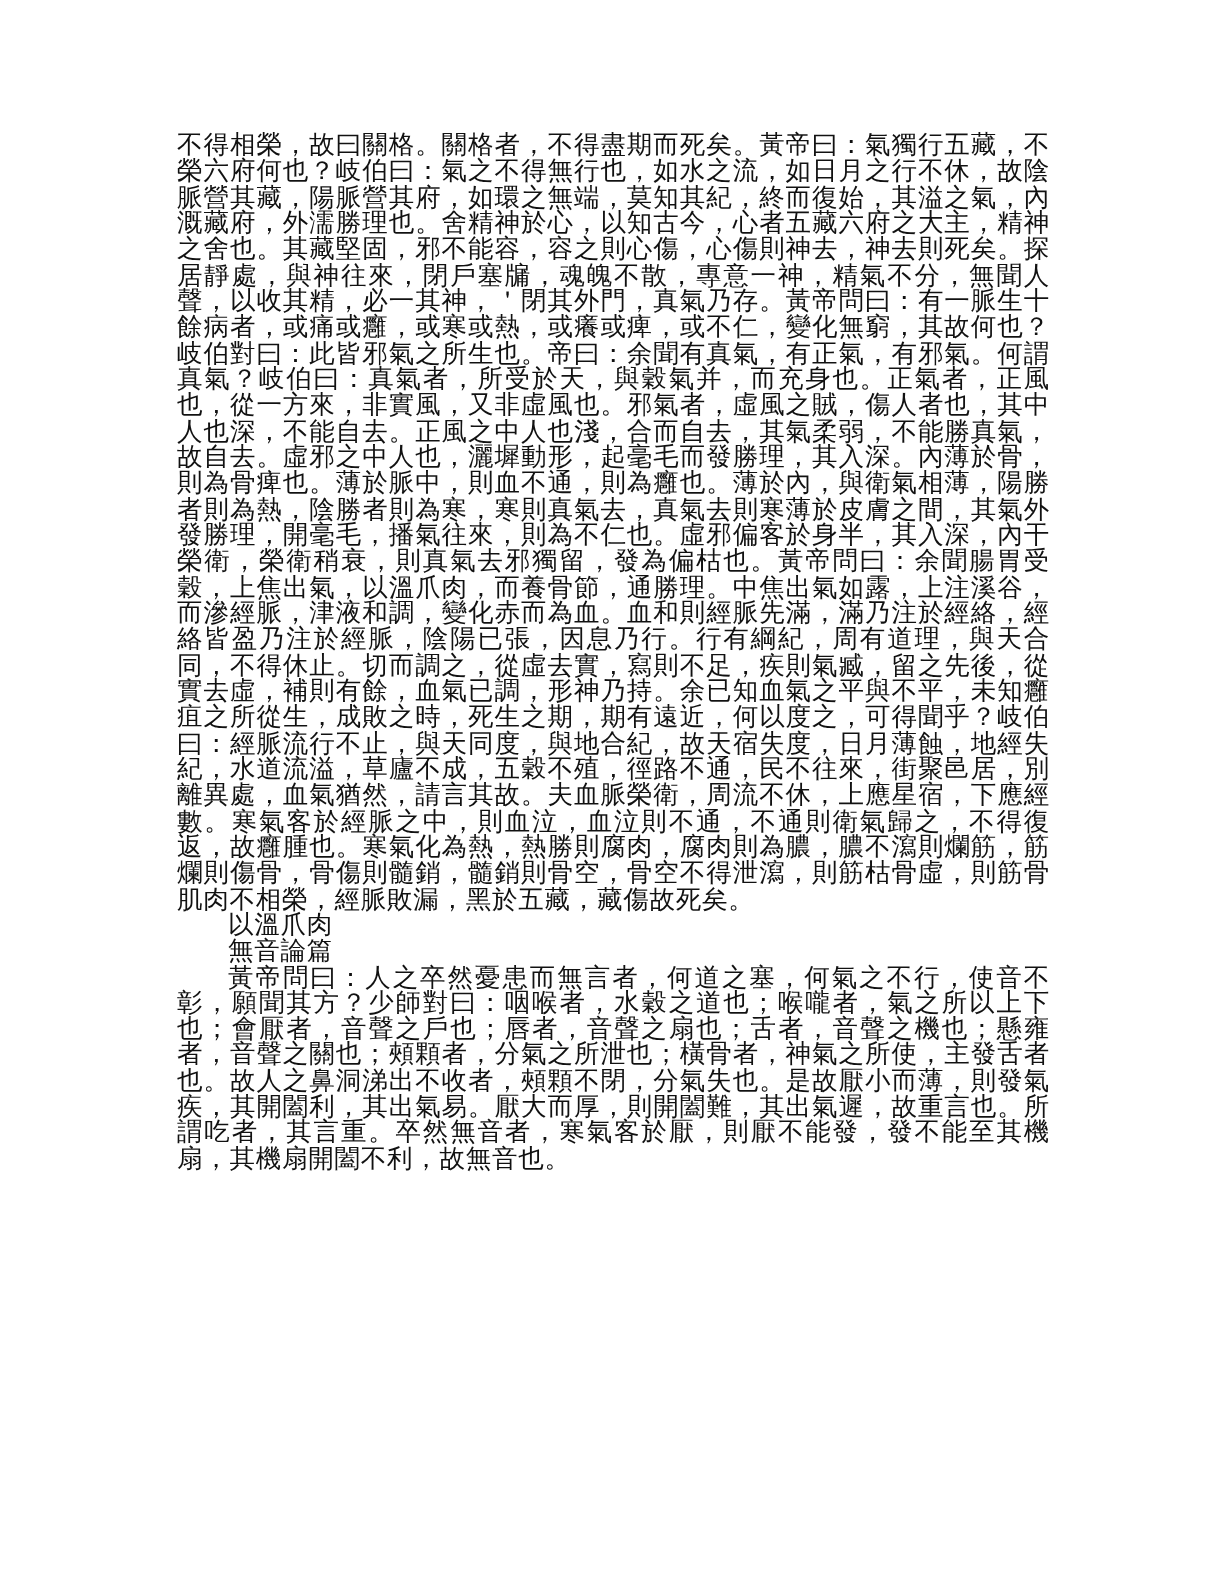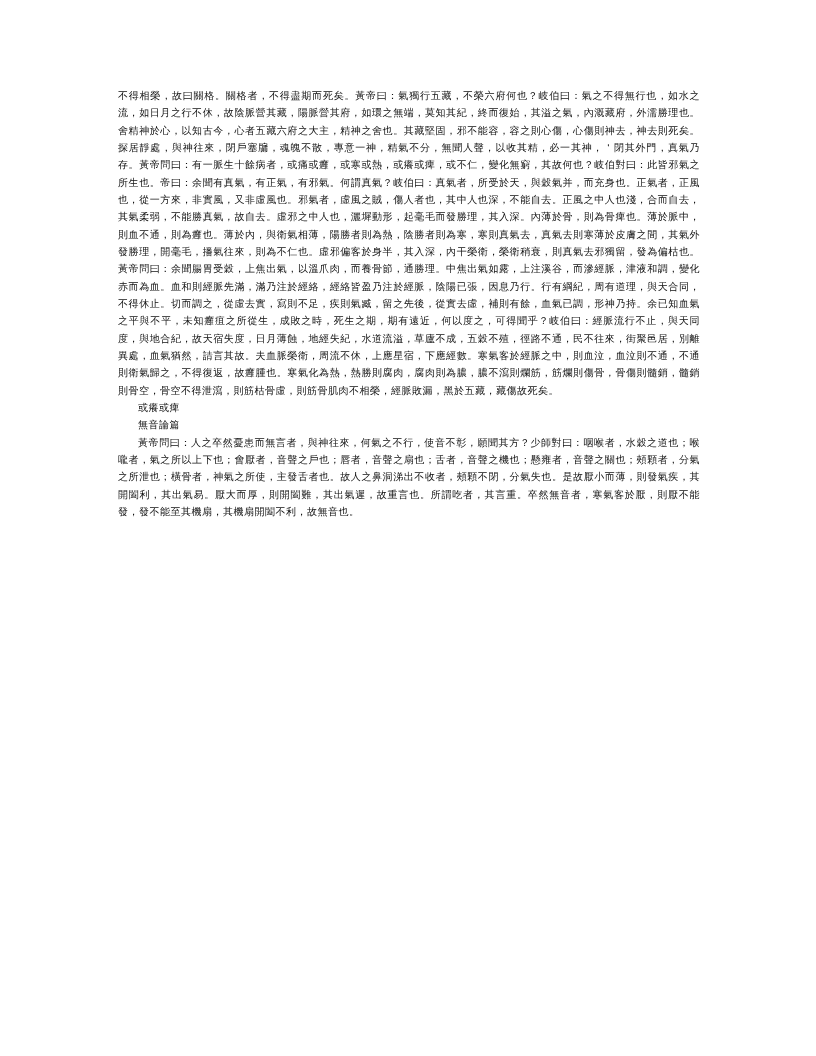--- a/index.html
+++ b/index.html
@@ -14,26 +14,25 @@
     background: #ffffff;
     overflow: hidden;
     font-family: "Liberation Serif", "DejaVu Serif", serif;
   }
   .text-block {
     position: absolute;
     left: 118px;
     top: 88px;
     width: 582px;
     color: #111111;
-    font-size: 10px;
+    font-size: 17px;
     line-height: 17.33px;
     text-align: justify;
     text-justify: inter-ideograph;
     letter-spacing: 0.5px;
-    font-family: Liberation Mono, monospace;
   }
   .text-block p {
     margin: 0;
     padding: 0;
   }
   .para-indent {
     text-indent: 2em;
   }
   .section-heading {
     text-indent: 2em;
@@ -41,17 +40,17 @@
   .colophon {
     text-indent: 2em;
   }
 </style>
 </head>
 <body>
 
 <div class="page">
   <div class="text-block">
     <p>不得相榮，故曰關格。關格者，不得盡期而死矣。黃帝曰：氣獨行五藏，不榮六府何也？岐伯曰：氣之不得無行也，如水之流，如日月之行不休，故陰脈營其藏，陽脈營其府，如環之無端，莫知其紀，終而復始，其溢之氣，內溉藏府，外濡勝理也。舍精神於心，以知古今，心者五藏六府之大主，精神之舍也。其藏堅固，邪不能容，容之則心傷，心傷則神去，神去則死矣。探居靜處，與神往來，閉戶塞牖，魂魄不散，專意一神，精氣不分，無聞人聲，以收其精，必一其神，＇閉其外門，真氣乃存。黃帝問曰：有一脈生十餘病者，或痛或癰，或寒或熱，或癢或痺，或不仁，變化無窮，其故何也？岐伯對曰：此皆邪氣之所生也。帝曰：余聞有真氣，有正氣，有邪氣。何謂真氣？岐伯曰：真氣者，所受於天，與穀氣并，而充身也。正氣者，正風也，從一方來，非實風，又非虛風也。邪氣者，虛風之賊，傷人者也，其中人也深，不能自去。正風之中人也淺，合而自去，其氣柔弱，不能勝真氣，故自去。虛邪之中人也，灑墀動形，起毫毛而發勝理，其入深。內薄於骨，則為骨痺也。薄於脈中，則血不通，則為癰也。薄於內，與衛氣相薄，陽勝者則為熱，陰勝者則為寒，寒則真氣去，真氣去則寒薄於皮膚之間，其氣外發勝理，開毫毛，播氣往來，則為不仁也。虛邪偏客於身半，其入深，內干榮衛，榮衛稍衰，則真氣去邪獨留，發為偏枯也。黃帝問曰：余聞腸胃受穀，上焦出氣，以溫爪肉，而養骨節，通勝理。中焦出氣如露，上注溪谷，而滲經脈，津液和調，變化赤而為血。血和則經脈先滿，滿乃注於經絡，經絡皆盈乃注於經脈，陰陽已張，因息乃行。行有綱紀，周有道理，與天合同，不得休止。切而調之，從虛去實，寫則不足，疾則氣臧，留之先後，從實去虛，補則有餘，血氣已調，形神乃持。余已知血氣之平與不平，未知癰疽之所從生，成敗之時，死生之期，期有遠近，何以度之，可得聞乎？岐伯曰：經脈流行不止，與天同度，與地合紀，故天宿失度，日月薄蝕，地經失紀，水道流溢，草廬不成，五穀不殖，徑路不通，民不往來，街聚邑居，別離異處，血氣猶然，請言其故。夫血脈榮衛，周流不休，上應星宿，下應經數。寒氣客於經脈之中，則血泣，血泣則不通，不通則衛氣歸之，不得復返，故癰腫也。寒氣化為熱，熱勝則腐肉，腐肉則為膿，膿不瀉則爛筋，筋爛則傷骨，骨傷則髓銷，髓銷則骨空，骨空不得泄瀉，則筋枯骨虛，則筋骨肌肉不相榮，經脈敗漏，黑於五藏，藏傷故死矣。</p>
-    <p class="section-heading">或癢或痺</p>
+    <p class="section-heading">以溫爪肉</p>
     <p class="section-heading">無音論篇</p>
-    <p class="para-indent">黃帝問曰：人之卒然憂患而無言者，與神往來，何氣之不行，使音不彰，願聞其方？少師對曰：咽喉者，水穀之道也；喉嚨者，氣之所以上下也；會厭者，音聲之戶也；唇者，音聲之扇也；舌者，音聲之機也；懸雍者，音聲之關也；頰顆者，分氣之所泄也；橫骨者，神氣之所使，主發舌者也。故人之鼻洞涕出不收者，頰顆不閉，分氣失也。是故厭小而薄，則發氣疾，其開闔利，其出氣易。厭大而厚，則開闔難，其出氣遲，故重言也。所謂吃者，其言重。卒然無音者，寒氣客於厭，則厭不能發，發不能至其機扇，其機扇開闔不利，故無音也。</p>
+    <p class="para-indent">黃帝問曰：人之卒然憂患而無言者，何道之塞，何氣之不行，使音不彰，願聞其方？少師對曰：咽喉者，水穀之道也；喉嚨者，氣之所以上下也；會厭者，音聲之戶也；唇者，音聲之扇也；舌者，音聲之機也；懸雍者，音聲之關也；頰顆者，分氣之所泄也；橫骨者，神氣之所使，主發舌者也。故人之鼻洞涕出不收者，頰顆不閉，分氣失也。是故厭小而薄，則發氣疾，其開闔利，其出氣易。厭大而厚，則開闔難，其出氣遲，故重言也。所謂吃者，其言重。卒然無音者，寒氣客於厭，則厭不能發，發不能至其機扇，其機扇開闔不利，故無音也。</p>
   </div>
 </div>
 
 </body></html>

